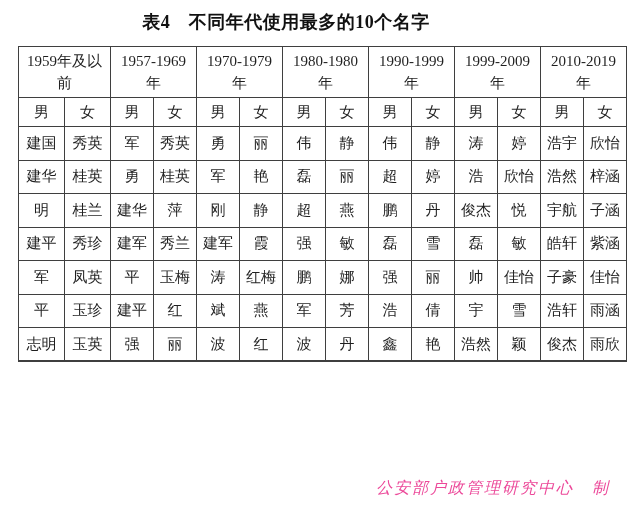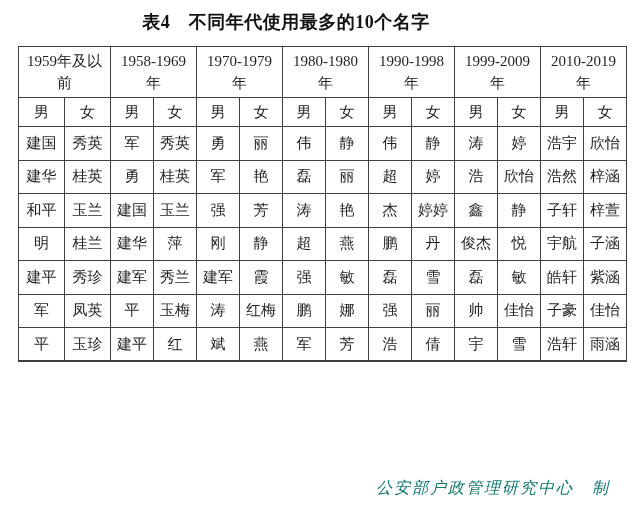--- a/index.html
+++ b/index.html
@@ -57,21 +57,21 @@
   }
   .hline { display: block; }
   tr.genders th { height: 29px; }
   tbody td { height: 33.5px; }
   .credit {
     position: absolute;
     top: 478px;
     right: 30px;
     font-size: 16px;
     font-style: italic;
-    color: #0f766e;
+    color: #ec4899;
     letter-spacing: 2px;
   }
 </style>
 </head>
 <body>
 
 <div class="page">
 
   <div class="title">表4　不同年代使用最多的10个名字</div>
 
@@ -92,33 +92,33 @@
         <col>
         <col>
     </colgroup>
     <thead>
       <tr class="decades">
         <th colspan="2">
           <span class="hline">1959年及以</span>
           <span class="hline">前</span>
         </th>
         <th colspan="2">
-          <span class="hline">1958-1969</span>
+          <span class="hline">1957-1969</span>
           <span class="hline">年</span>
         </th>
         <th colspan="2">
           <span class="hline">1970-1979</span>
           <span class="hline">年</span>
         </th>
         <th colspan="2">
           <span class="hline">1980-1980</span>
           <span class="hline">年</span>
         </th>
         <th colspan="2">
-          <span class="hline">1990-1998</span>
+          <span class="hline">1990-1999</span>
           <span class="hline">年</span>
         </th>
         <th colspan="2">
           <span class="hline">1999-2009</span>
           <span class="hline">年</span>
         </th>
         <th colspan="2">
           <span class="hline">2010-2019</span>
           <span class="hline">年</span>
         </th>
@@ -165,36 +165,20 @@
           <td>军</td>
           <td>艳</td>
           <td>磊</td>
           <td>丽</td>
           <td>超</td>
           <td>婷</td>
           <td>浩</td>
           <td>欣怡</td>
           <td>浩然</td>
           <td>梓涵</td>
-        </tr>
-        <tr>
-          <td>和平</td>
-          <td>玉兰</td>
-          <td>建国</td>
-          <td>玉兰</td>
-          <td>强</td>
-          <td>芳</td>
-          <td>涛</td>
-          <td>艳</td>
-          <td>杰</td>
-          <td>婷婷</td>
-          <td>鑫</td>
-          <td>静</td>
-          <td>子轩</td>
-          <td>梓萱</td>
         </tr>
         <tr>
           <td>明</td>
           <td>桂兰</td>
           <td>建华</td>
           <td>萍</td>
           <td>刚</td>
           <td>静</td>
           <td>超</td>
           <td>燕</td>
@@ -246,18 +230,34 @@
           <td>燕</td>
           <td>军</td>
           <td>芳</td>
           <td>浩</td>
           <td>倩</td>
           <td>宇</td>
           <td>雪</td>
           <td>浩轩</td>
           <td>雨涵</td>
         </tr>
+        <tr>
+          <td>志明</td>
+          <td>玉英</td>
+          <td>强</td>
+          <td>丽</td>
+          <td>波</td>
+          <td>红</td>
+          <td>波</td>
+          <td>丹</td>
+          <td>鑫</td>
+          <td>艳</td>
+          <td>浩然</td>
+          <td>颖</td>
+          <td>俊杰</td>
+          <td>雨欣</td>
+        </tr>
       </tbody>
   </table>
 
   <div class="credit">公安部户政管理研究中心　制</div>
 
 </div>
 
 </body></html>

